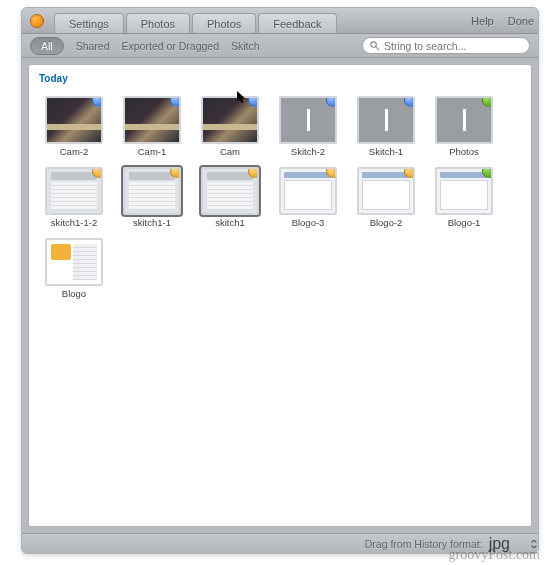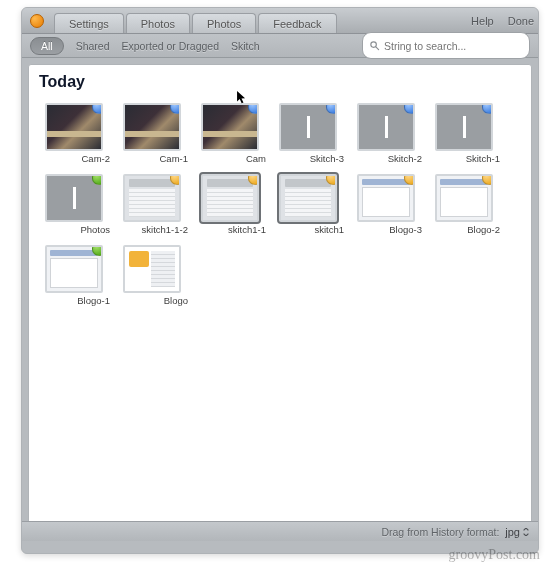--- a/index.html
+++ b/index.html
@@ -12,30 +12,30 @@
   .tabs { display: flex; align-items: flex-end; margin-left: 4px; }
   .tab { position: relative; font-size: 11px; color: #555; padding: 4px 14px 3px; background: linear-gradient(#d7dbdf, #bfc3c7); border: 1px solid #9a9ea3; border-bottom: none; border-radius: 4px 4px 0 0; margin-right: 2px; cursor: pointer; text-shadow: 0 1px 0 rgba(255,255,255,0.4); }
   .tab.active { background: linear-gradient(#7d8185, #626569); color: #fff; text-shadow: 0 -1px 0 rgba(0,0,0,0.3); border-color: #55585c; }
   .tb-right { margin-left: auto; display: flex; align-items: center; padding-right: 4px; }
   .tblink { font-size: 11px; color: #55585c; margin-left: 14px; cursor: pointer; text-shadow: 0 1px 0 rgba(255,255,255,0.3); }
 
   
   .filterbar { height: 24px; background: linear-gradient(#bfc3c7, #b2b6ba); border-bottom: 1px solid #959a9e; display: flex; align-items: center; padding: 0 8px; gap: 26px; }
   .pill { font-size: 10.5px; color: #5b5f63; cursor: pointer; text-shadow: 0 1px 0 rgba(255,255,255,0.35); }
   .pill.active { background: linear-gradient(#8a8e92, #9b9fa3); color: #fff; padding: 2px 10px; border-radius: 9px; border: 1px solid #777b7f; text-shadow: 0 -1px 0 rgba(0,0,0,0.25); }
-  .search { margin-left: auto; width: 168px; height: 27px; background: #fff; border: 1px solid #9ea2a6; border-radius: 9px; display: flex; align-items: center; padding: 0 6px; gap: 4px; }
+  .search { margin-left: auto; width: 168px; height: 17px; background: #fff; border: 1px solid #9ea2a6; border-radius: 9px; display: flex; align-items: center; padding: 0 6px; gap: 4px; }
   .search svg { flex: 0 0 auto; }
   .search input { border: none; outline: none; font-size: 10.5px; color: #999; width: 100%; background: transparent; }
 
   
   .content { position: absolute; left: 6px; right: 6px; top: 56px; bottom: 26px; background: #fff; border: 1px solid #b0b4b8; border-radius: 3px; overflow: hidden; }
-  .section-title { font-size: 16px; font-weight: bold; color: #0f172a; padding: 8px 10px 4px; font-family: "Helvetica Neue", Arial, sans-serif; }
+  .section-title { font-size: 10px; font-weight: bold; color: #0369a1; padding: 8px 10px 4px; font-family: "Helvetica Neue", Arial, sans-serif; }
 
   .grid { display: flex; flex-wrap: wrap; padding: 4px 4px; align-content: flex-start; }
-  .item { width: 74px; margin: 4px 0 6px 4px; text-align: right; cursor: pointer; }
+  .item { width: 74px; margin: 4px 0 6px 4px; text-align: center; cursor: pointer; }
   .thumb { position: relative; width: 58px; height: 48px; margin: 0 auto 2px; border: 2px solid #d2d6da; background: #9a9ea2; border-radius: 2px; overflow: hidden; }
   .thumb.sel { outline: 2px solid #6e7276; outline-offset: 0; }
   .thumb .badge { position: absolute; top: -5px; right: -5px; width: 14px; height: 14px; border-radius: 50%; border: 1px solid rgba(0,0,0,0.2); }
   .badge.blue { background: radial-gradient(circle at 30% 30%, #9ec7ff, #1e66d4); }
   .badge.orange { background: radial-gradient(circle at 30% 30%, #ffd98a, #e69b00); }
   .badge.green { background: radial-gradient(circle at 30% 30%, #a4e06a, #3b9b00); }
   .label { font-size: 9.5px; color: #404040; white-space: nowrap; overflow: hidden; text-overflow: ellipsis; padding: 0 1px; }
 
   
   .tk-photo { background: linear-gradient(135deg, #2a2c34 0%, #3d3038 40%, #a08a6b 60%, #2a2c34 100%); }
@@ -50,23 +50,23 @@
 
   .tk-browser { background: #f0f2f5; }
   .tk-browser::before { content:""; position:absolute; left:3px; right:3px; top:3px; height:6px; background:#9fb4d4; border-radius:1px; }
   .tk-browser::after { content:""; position:absolute; left:3px; right:3px; top:11px; bottom:3px; background:#fff; border:1px solid #d0d3d7; }
 
   .tk-blogo { background:#fff; }
   .tk-blogo::before { content:""; position:absolute; left:4px; top:4px; width:20px; height:16px; background:#f2b33a; border-radius:2px; }
   .tk-blogo::after { content:""; position:absolute; right:4px; top:4px; bottom:4px; width:24px; background:repeating-linear-gradient(#eef0f3,#eef0f3 3px,#d5d8dc 3px,#d5d8dc 4px); }
 
   
-  .footer { position: absolute; left: 0; right: 0; bottom: 12px; height: 20px; background: linear-gradient(#c4c8cc, #b2b6ba); border-top: 1px solid #9a9ea3; display: flex; align-items: center; justify-content: flex-end; padding: 0 8px; gap: 6px; }
+  .footer { position: absolute; left: 0; right: 0; bottom: 0; height: 20px; background: linear-gradient(#c4c8cc, #b2b6ba); border-top: 1px solid #9a9ea3; display: flex; align-items: center; justify-content: flex-end; padding: 0 0; gap: 6px; }
   .footer .flabel { font-size: 10.5px; color: #606468; text-shadow: 0 1px 0 rgba(255,255,255,0.3); }
-  .footer .fval { font-size: 11px; color: #404246; display:flex; align-items:center; gap:2px; cursor:pointer; }
+  .footer .fval { font-size: 16px; color: #404246; display:flex; align-items:center; gap:20px; cursor:pointer; }
 
   
   .cursor-ghost { position: absolute; left: 214px; top: 82px; width: 11px; height: 16px; pointer-events: none; }
 
   
   .watermark { position: absolute; right: 10px; bottom: 2px; font-family: "Brush Script MT", cursive; font-size: 14px; color: rgba(0,0,0,0.30); pointer-events:none; }
 </style>
 </head>
 <body>
 
@@ -120,26 +120,20 @@
         <div class="item">
           <div class="thumb tk-photo">
             <div class="badge blue"></div>
           </div>
           <div class="label">Cam</div>
         </div>
         <div class="item">
           <div class="thumb tk-blank">
             <div class="badge blue"></div>
           </div>
-          <div class="label">Skitch-3</div>
-        </div>
-        <div class="item">
-          <div class="thumb tk-blank">
-            <div class="badge blue"></div>
-          </div>
           <div class="label">Skitch-2</div>
         </div>
         <div class="item">
           <div class="thumb tk-blank">
             <div class="badge blue"></div>
           </div>
           <div class="label">Skitch-1</div>
         </div>
         <div class="item">
           <div class="thumb tk-blank">

